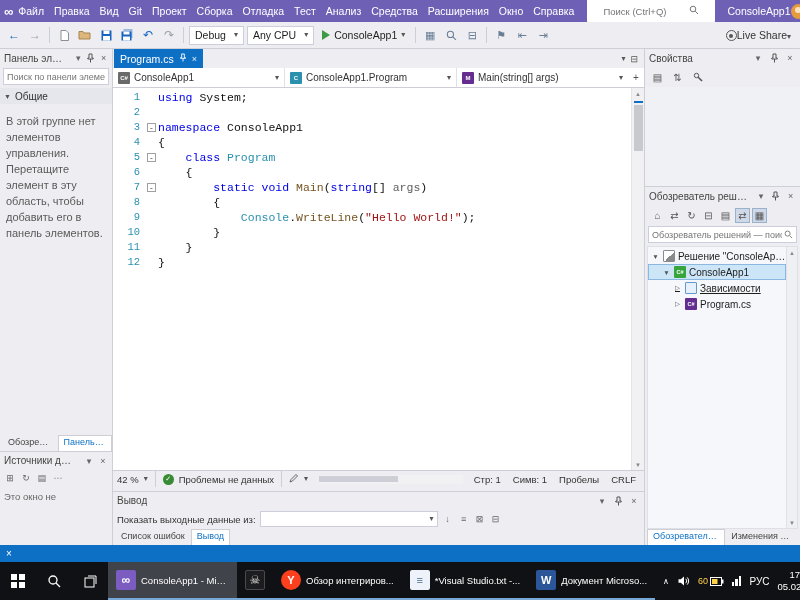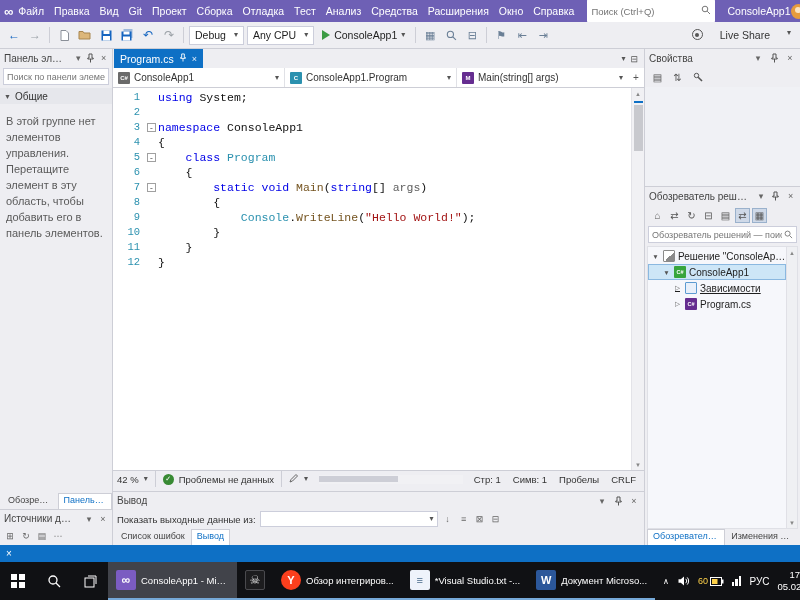--- a/index.html
+++ b/index.html
@@ -4,38 +4,38 @@
 <style>
   *{box-sizing:border-box;margin:0;padding:0}
   html,body{width:800px;height:600px;overflow:hidden}
   #app{width:800px;height:600px;display:flex;flex-direction:column;font-family:"Liberation Sans",sans-serif;font-size:11px;color:#1e1e1e;background:#eeeef2;position:relative}
 
   
   .titlebar{height:22px;background:#6e60b5;display:flex;align-items:center;color:#fff;flex:0 0 auto;padding-left:4px}
   .vs-logo{width:18px;text-align:center;font-size:13px;font-weight:bold;color:#fff}
   .menus{display:flex;align-items:center}
   .menu-item{padding:0 5px;font-size:10.5px;white-space:nowrap;cursor:default}
-  .tsearch{margin-left:8px;width:128px;height:24px;background:#fff;border-radius:2px;display:flex;align-items:center;padding:0 4px;gap:11px}
+  .tsearch{margin-left:8px;width:128px;height:24px;background:#fff;border-radius:2px;display:flex;align-items:center;padding:0 16px;gap:11px}
   .tsearch input{border:none;outline:none;flex:1;min-width:0;font-size:9.5px;color:#444;font-family:"Liberation Sans",sans-serif;background:transparent}
   .apptitle{margin-left:12px;font-size:10.5px;white-space:nowrap}
   .tb-right{margin-left:auto;display:flex;align-items:center;gap:6px;height:100%}
   .avatar{width:15px;height:15px;border-radius:50%;background:#e79b3c;display:inline-block;position:relative}
   .avatar::after{content:"";position:absolute;left:4.5px;top:3px;width:6px;height:6px;border-radius:50%;background:#fbe3c0}
 
   
   .toolbar{height:27px;background:#eeeef2;border-bottom:1px solid #cdced6;display:flex;align-items:center;padding:0 5px;gap:3px;flex:0 0 auto}
   .tico{width:18px;height:18px;display:flex;align-items:center;justify-content:center;font-size:12px}
   .c-blue{color:#1565c0}.c-gray{color:#9aa0a6}.c-dim{color:#6a7f96;font-size:11px}
   .tsep{width:1px;height:16px;background:#cdced6;margin:0 2px}
   .combo{display:flex;align-items:center;border:1px solid #cccedb;background:#fff;padding:0 5px;height:19px;gap:8px;font-size:10.5px;color:#1e1e1e}
   .chev{color:#555;font-size:8px;line-height:1}
   .start-btn{display:flex;align-items:center;gap:4px;padding:0 5px;height:20px}
   .play-tri{width:0;height:0;border-left:8px solid #3c9b44;border-top:5px solid transparent;border-bottom:5px solid transparent;display:inline-block}
   .start-label{font-size:10.5px}
-  .liveshare{margin-left:auto;display:flex;align-items:flex-start;gap:17px;font-size:10.5px;color:#333;padding-right:4px}
+  .liveshare{margin-left:auto;display:flex;align-items:flex-end;gap:0;font-size:10.5px;color:#333;padding-right:4px}
   .ls-icon{width:11px;height:11px;border:1px solid #555;border-radius:50%;position:relative}
   .ls-icon::after{content:"";position:absolute;left:2.5px;top:2.5px;width:4px;height:4px;border-radius:50%;background:#555}
 
   
   .main{flex:1;display:flex;min-height:0}
   .left{width:113px;flex:0 0 auto;border-right:1px solid #cdced6;display:flex;flex-direction:column;background:#eeeef2}
   .center{flex:1;display:flex;flex-direction:column;min-width:0;background:#eeeef2}
   .right{width:156px;flex:0 0 auto;border-left:1px solid #cdced6;display:flex;flex-direction:column;background:#eeeef2}
 
   .phead{height:18px;display:flex;align-items:center;padding:0 4px;font-size:10px;color:#444;gap:4px;flex:0 0 auto}
@@ -266,20 +266,21 @@
         <span class="spacer"></span>
         <span class="hico">▾</span>
         <span class="hico">×</span>
       </div>
       <div class="ds-icons">
         <span class="hico">⊞</span>
         <span class="hico">↻</span>
         <span class="hico">▤</span>
         <span class="hico">⋯</span>
       </div>
+      <div class="ds-body">Это окно не</div>
     </div>
 
     <div class="center">
       <div class="tabrow">
         <div class="etab">
           <span>Program.cs</span>
           <span class="ticon"><svg width="8" height="9" viewBox="0 0 9 10">
                 <path d="M3 1h3v4h1.2v1H1.8V5H3zM4.5 6v3.5" stroke="#fff" fill="none"></path>
               </svg></span>
           <span class="ticon">×</span>

